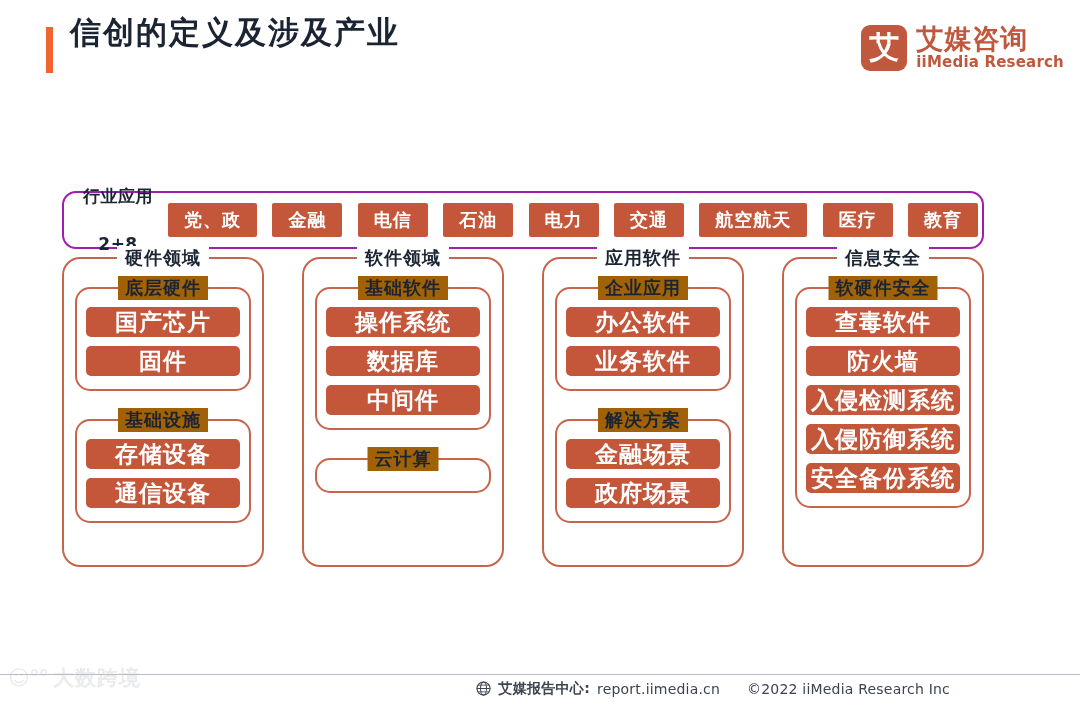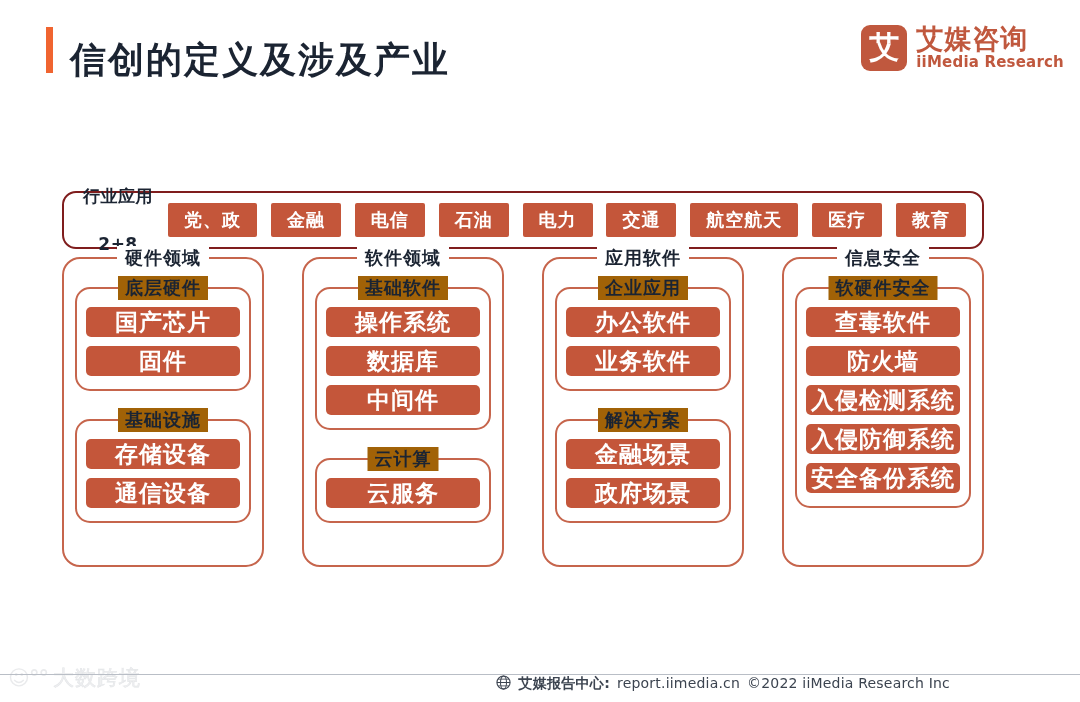--- a/index.html
+++ b/index.html
@@ -31,22 +31,22 @@
     left: 46px;
     top: 27px;
     width: 7px;
     height: 46px;
     background: #F06430;
   }
 
   .page-title {
     position: absolute;
     left: 70px;
-    top: 40px;
-    font-size: 36px;
+    top: 12px;
+    font-size: 31px;
     font-weight: 600;
     letter-spacing: 2px;
     color: #1b2432;
     line-height: 40px;
     white-space: nowrap;
   }
 
   
   .logo {
     position: absolute;
@@ -95,25 +95,25 @@
     height: 500px;
   }
 
   
   .industry-bar {
     position: absolute;
     left: 62px;
     top: 83px;
     width: 922px;
     height: 58px;
-    border: 2px solid #7f1d1d;
+    border: 2px solid #a21caf;
     border-radius: 14px;
     display: flex;
     align-items: center;
-    padding: 0 14px 0 8px;
+    padding: 0 2px 0 8px;
     background: #ffffff;
   }
   .industry-label {
     font-size: 17px;
     font-weight: 600;
     color: #1b2432;
     line-height: 20px;
     text-align: center;
     width: 92px;
     flex: none;
@@ -226,34 +226,35 @@
     background: #b9bec6;
   }
 
   .footer {
     position: absolute;
     left: 0;
     top: 675px;
     width: 972px;
     height: 27px;
     display: flex;
+    align-items: center;
     justify-content: flex-end;
     padding-right: 22px;
     gap: 7px;
     font-size: 14px;
     color: #3c4450;
   }
   .globe-icon {
     width: 15px; height: 15px;
     display: inline-block;
     flex: none;
   }
   .footer-cn { font-weight: 600; letter-spacing: 0.3px; }
   .footer-url { letter-spacing: 0.2px; }
-  .footer-copy { letter-spacing: 0.2px; margin-left: 0; }
+  .footer-copy { letter-spacing: 0.2px; margin-left: 20px; }
 
   
   .watermark {
     position: absolute;
     left: 8px;
     top: 666px;
     display: flex;
     align-items: center;
     gap: 5px;
     opacity: 0.55;
@@ -334,21 +335,20 @@
 
       <div class="subgroup">
         <div class="sub-title">基础软件</div>
         <div class="item">操作系统</div>
         <div class="item">数据库</div>
         <div class="item">中间件</div>
       </div>
 
       <div class="subgroup">
         <div class="sub-title">云计算</div>
-        <div class="item">云服务</div>
       </div>
     </div>
 
     <div class="column">
       <div class="grp-title">应用软件</div>
 
       <div class="subgroup">
         <div class="sub-title">企业应用</div>
         <div class="item">办公软件</div>
         <div class="item">业务软件</div>

